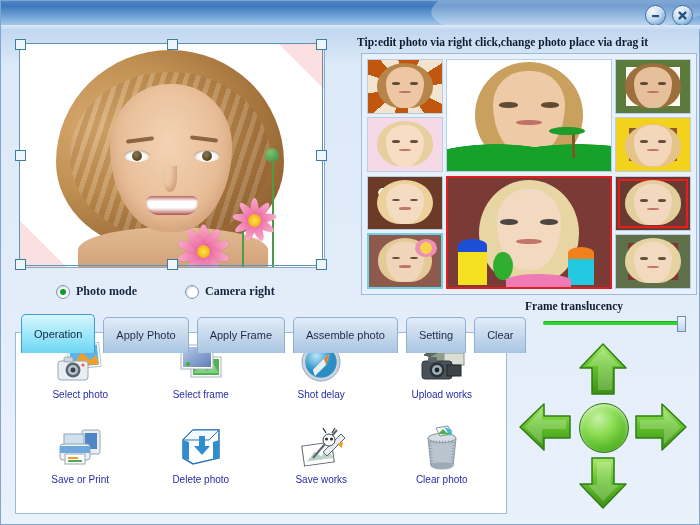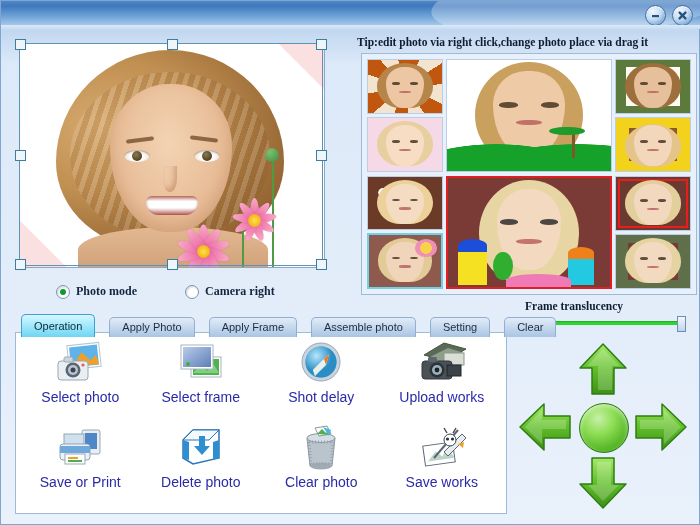--- a/index.html
+++ b/index.html
@@ -176,21 +176,21 @@
     position:absolute;left:50%;top:6%;width:76%;height:84%;margin-left:-38%;
     border-radius:50% 50% 42% 42%/52% 52% 48% 48%;
   }
   .mp .ey{position:absolute;top:42%;width:11%;height:5%;border-radius:50%;background:#3c2a18;opacity:.8;}
   .mp .ey.a{left:32%;} .mp .ey.b{right:32%;}
   .mp .mo{position:absolute;left:42%;top:58%;width:16%;height:5%;border-radius:40%;background:#b9635c;opacity:.85;}
 
   
   .tabs{position:absolute;left:20px;top:313px;display:flex;align-items:flex-end;z-index:3;}
   .tab{
-    height:19px;line-height:19px;padding:0 12px;margin-right:14px;
+    height:19px;line-height:19px;padding:8px 12px;margin-right:8px;
     font-size:11px;color:#1d2c44;
     background:linear-gradient(180deg,#e2ecf8 0%,#c2d6ec 55%,#aac5e2 100%);
     border:1px solid #8fb0d2;border-bottom:none;
     border-radius:5px 5px 0 0;
     cursor:pointer;white-space:nowrap;
     font-family:"Liberation Sans", sans-serif;
   }
   .tab.active{
     height:22px;line-height:22px;
     background:linear-gradient(180deg,#d8f6ff 0%,#9fe8fb 50%,#6fd6f2 100%);
@@ -203,21 +203,21 @@
   }
 
   
   .actions{
     position:absolute;inset:0;display:grid;
     grid-template-columns:repeat(4,1fr);grid-template-rows:1fr 1fr;
     padding:6px 4px 4px 4px;box-sizing:border-box;
   }
   .act{display:flex;flex-direction:column;align-items:center;justify-content:flex-start;cursor:pointer;gap:2px;}
   .act .ico{width:56px;height:48px;position:relative;}
-  .act .lbl{font-size:14px;color:#2a2aa8;font-family:"Liberation Sans", sans-serif;}
+  .act .lbl{font-size:10px;color:#2a2aa8;font-family:"Liberation Sans", sans-serif;}
 
   
   .transl-title{
     position:absolute;left:524px;top:299px;font-size:11.5px;font-weight:bold;
     color:#0e1d33;font-family:"Liberation Serif", serif;
   }
   .slider-row{position:absolute;left:518px;top:314px;width:200px;height:16px;display:flex;align-items:center;gap:18px;}
   .smin{font-size:11px;font-weight:bold;color:#2323b5;}
   .strack{position:relative;flex:1;height:4px;background:#2fd62f;border-radius:2px;
     box-shadow:inset 0 1px 1px rgba(0,0,0,.2);}
@@ -579,47 +579,47 @@
             <path d="M40 18 L40 36 L46 34 L46 16 Z" fill="#2f8ed0"></path>
             <path d="M26 12 L32 12 L32 22 L37 22 L29 31 L21 22 L26 22 Z" fill="#2f8ed0"></path>
           </svg>
         </div>
         <div class="lbl">Delete photo</div>
       </div>
 
       <div class="act">
         <div class="ico">
           <svg viewBox="0 0 56 48" width="56" height="48">
-            <path d="M14 14 L42 14 L39 42 L17 42 Z" fill="#b9c4cd" stroke="#8a96a0"></path>
-            <ellipse cx="28" cy="14" rx="14" ry="4.5" fill="#d7dfe6" stroke="#8a96a0"></ellipse>
-            <ellipse cx="28" cy="42" rx="11" ry="3.5" fill="#9fabb5"></ellipse>
-            <path d="M16 18 L40 18 L38 40 L18 40 Z" fill="none" stroke="#98a4ae" stroke-dasharray="1 2" stroke-width="3"></path>
-            <path d="M22 4 L34 2 L38 10 L26 12 Z" fill="#ffffff" stroke="#8a96a0"></path>
-            <path d="M24 10 L29 5 L33 9 L36 6 L37 11 Z" fill="#4fae4f"></path>
-            <path d="M30 3 L38 6 L36 12 Z" fill="#49b6e0"></path>
-          </svg>
-        </div>
-        <div class="lbl">Clear photo</div>
-      </div>
-
-      <div class="act">
-        <div class="ico">
-          <svg viewBox="0 0 56 48" width="56" height="48">
             <rect x="10" y="20" width="30" height="20" fill="#ffffff" stroke="#5b6770" transform="rotate(-8 25 30)"></rect>
             <path d="M13 36 L22 27 L28 33 L34 25 L40 36 Z" fill="#bcd3c8" transform="rotate(-8 25 30)"></path>
             <path d="M20 34 L44 6" stroke="#5b6770" stroke-width="2"></path>
             <path d="M30 28 L48 10 L52 14 L34 32 Z" fill="#e8edf1" stroke="#5b6770"></path>
             <circle cx="36" cy="16" r="6" fill="#ffffff" stroke="#3b454d"></circle>
             <circle cx="33.5" cy="15" r="1.6" fill="#2a3238"></circle>
             <circle cx="38.5" cy="15" r="1.6" fill="#2a3238"></circle>
             <path d="M33 9 L30 4 M39 9 L42 4" stroke="#3b454d" stroke-width="1.4"></path>
             <path d="M44 20 L50 18 L49 24 Z" fill="#f0a028"></path>
           </svg>
         </div>
         <div class="lbl">Save works</div>
+      </div>
+
+      <div class="act">
+        <div class="ico">
+          <svg viewBox="0 0 56 48" width="56" height="48">
+            <path d="M14 14 L42 14 L39 42 L17 42 Z" fill="#b9c4cd" stroke="#8a96a0"></path>
+            <ellipse cx="28" cy="14" rx="14" ry="4.5" fill="#d7dfe6" stroke="#8a96a0"></ellipse>
+            <ellipse cx="28" cy="42" rx="11" ry="3.5" fill="#9fabb5"></ellipse>
+            <path d="M16 18 L40 18 L38 40 L18 40 Z" fill="none" stroke="#98a4ae" stroke-dasharray="1 2" stroke-width="3"></path>
+            <path d="M22 4 L34 2 L38 10 L26 12 Z" fill="#ffffff" stroke="#8a96a0"></path>
+            <path d="M24 10 L29 5 L33 9 L36 6 L37 11 Z" fill="#4fae4f"></path>
+            <path d="M30 3 L38 6 L36 12 Z" fill="#49b6e0"></path>
+          </svg>
+        </div>
+        <div class="lbl">Clear photo</div>
       </div>
 
     </div>
   </div>
 
   <div class="transl-title">Frame translucency</div>
   <div class="slider-row">
     <span class="smin">0</span>
     <span class="strack">
       <span class="shandle"></span>

